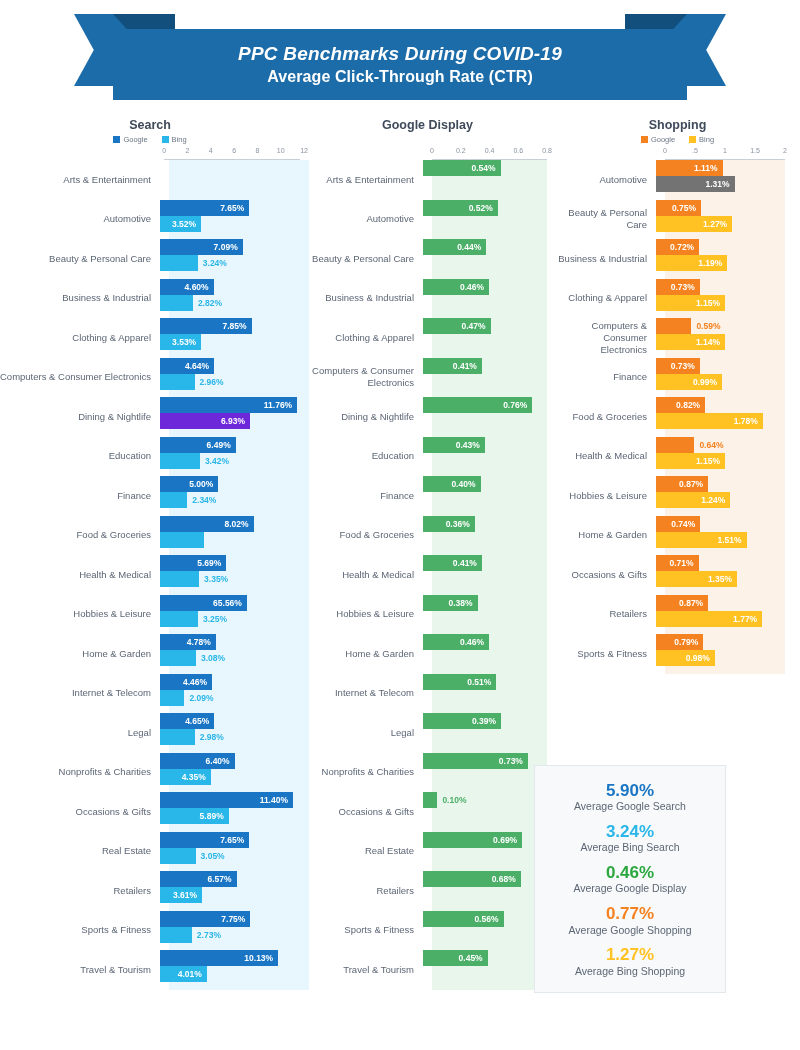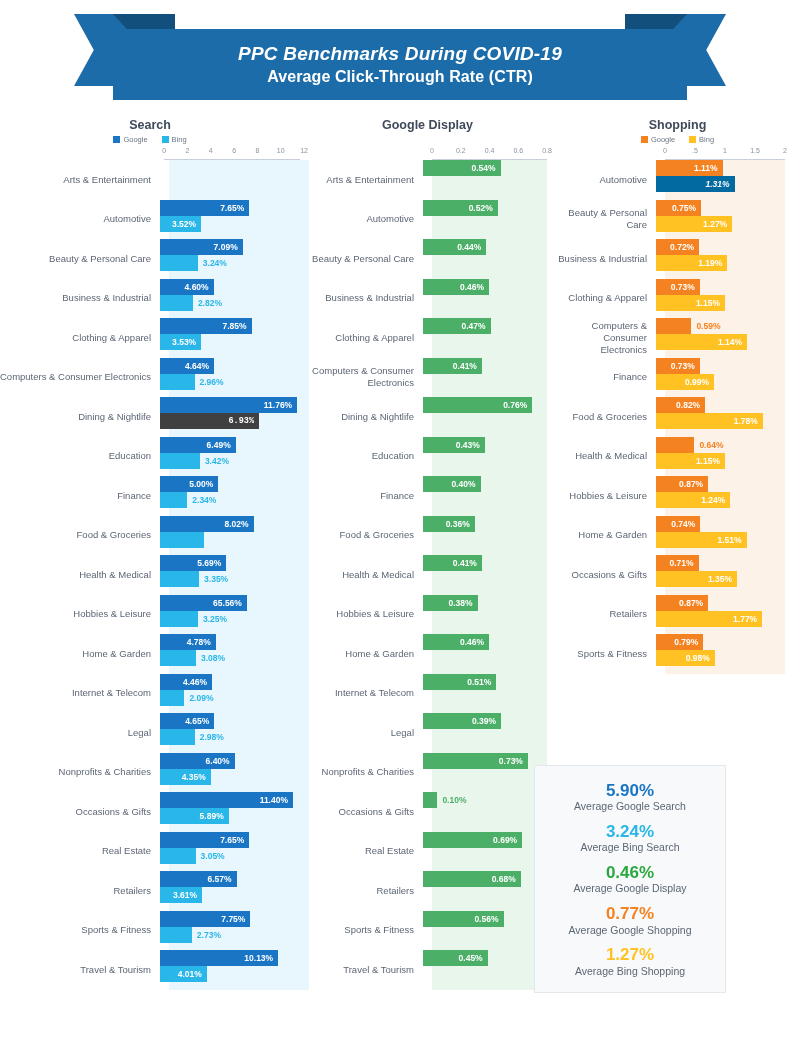--- a/index.html
+++ b/index.html
@@ -235,21 +235,21 @@
           </div>
           <div class="row" style="height: 39.5px;">
             <div class="row-label">Dining &amp; Nightlife</div>
             <div class="bars">
               <div class="bar-line">
                 <div class="bar" style="width: 137.2px; background: rgb(26, 118, 196);">
                   <span class="bar-val inside">11.76%</span>
                 </div>
               </div>
               <div class="bar-line">
-                <div class="bar" style="width: 99px; background: #404040; font-family: Liberation Mono, monospace;">
+                <div class="bar" style="width: 90px; background: #6d28d9;">
                   <span class="bar-val inside">6.93%</span>
                 </div>
               </div>
             </div>
           </div>
           <div class="row" style="height: 39.5px;">
             <div class="row-label">Education</div>
             <div class="bars">
               <div class="bar-line">
                 <div class="bar" style="width: 75.7167px; background: rgb(26, 118, 196);">
@@ -709,21 +709,21 @@
         <div class="rows">
           <div class="row" style="height: 39.5px;">
             <div class="row-label">Automotive</div>
             <div class="bars">
               <div class="bar-line">
                 <div class="bar" style="width: 66.6px; background: rgb(245, 130, 32);">
                   <span class="bar-val inside">1.11%</span>
                 </div>
               </div>
               <div class="bar-line">
-                <div class="bar" style="width: 78.6px; background: #0369a1; font-style: italic;">
+                <div class="bar" style="width: 78.6px; background: #737373;">
                   <span class="bar-val inside">1.31%</span>
                 </div>
               </div>
             </div>
           </div>
           <div class="row" style="height: 39.5px;">
             <div class="row-label">Beauty &amp; Personal Care</div>
             <div class="bars">
               <div class="bar-line">
                 <div class="bar" style="width: 45px; background: rgb(245, 130, 32);">
@@ -768,36 +768,36 @@
             </div>
           </div>
           <div class="row" style="height: 39.5px;">
             <div class="row-label">Computers &amp; Consumer Electronics</div>
             <div class="bars">
               <div class="bar-line">
                 <div class="bar" style="width: 35.4px; background: rgb(245, 130, 32);"></div>
                 <span class="bar-val outside" style="color: rgb(245, 130, 32);">0.59%</span>
               </div>
               <div class="bar-line">
-                <div class="bar" style="width: 91px; background: rgb(255, 194, 34);">
+                <div class="bar" style="width: 69px; background: rgb(255, 194, 34);">
                   <span class="bar-val inside">1.14%</span>
                 </div>
               </div>
             </div>
           </div>
           <div class="row" style="height: 39.5px;">
             <div class="row-label">Finance</div>
             <div class="bars">
               <div class="bar-line">
                 <div class="bar" style="width: 43.8px; background: rgb(245, 130, 32);">
                   <span class="bar-val inside">0.73%</span>
                 </div>
               </div>
               <div class="bar-line">
-                <div class="bar" style="width: 58px; background: rgb(255, 194, 34);">
+                <div class="bar" style="width: 66px; background: rgb(255, 194, 34);">
                   <span class="bar-val inside">0.99%</span>
                 </div>
               </div>
             </div>
           </div>
           <div class="row" style="height: 39.5px;">
             <div class="row-label">Food &amp; Groceries</div>
             <div class="bars">
               <div class="bar-line">
                 <div class="bar" style="width: 49.2px; background: rgb(245, 130, 32);">

